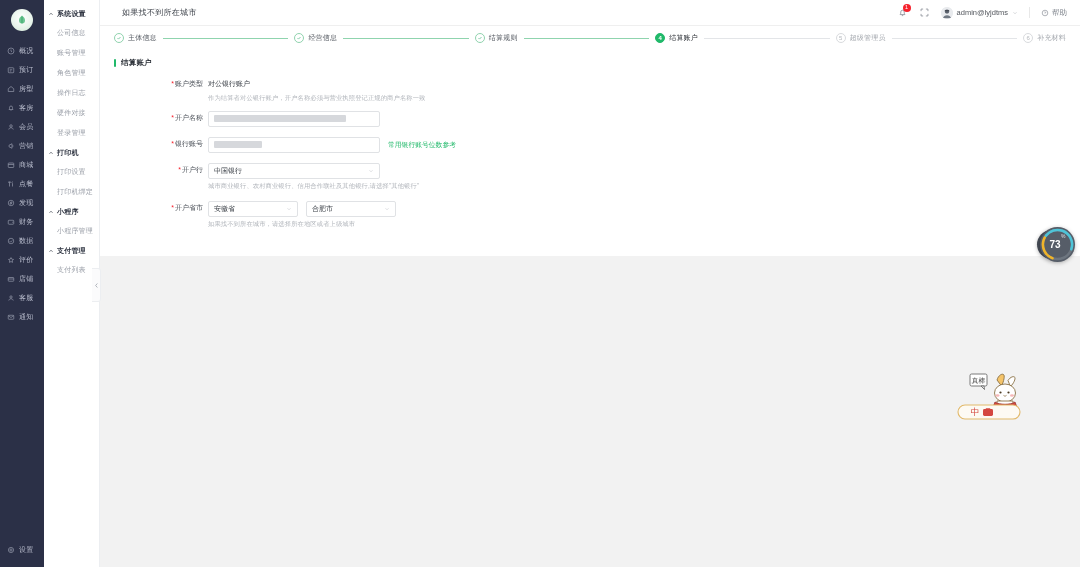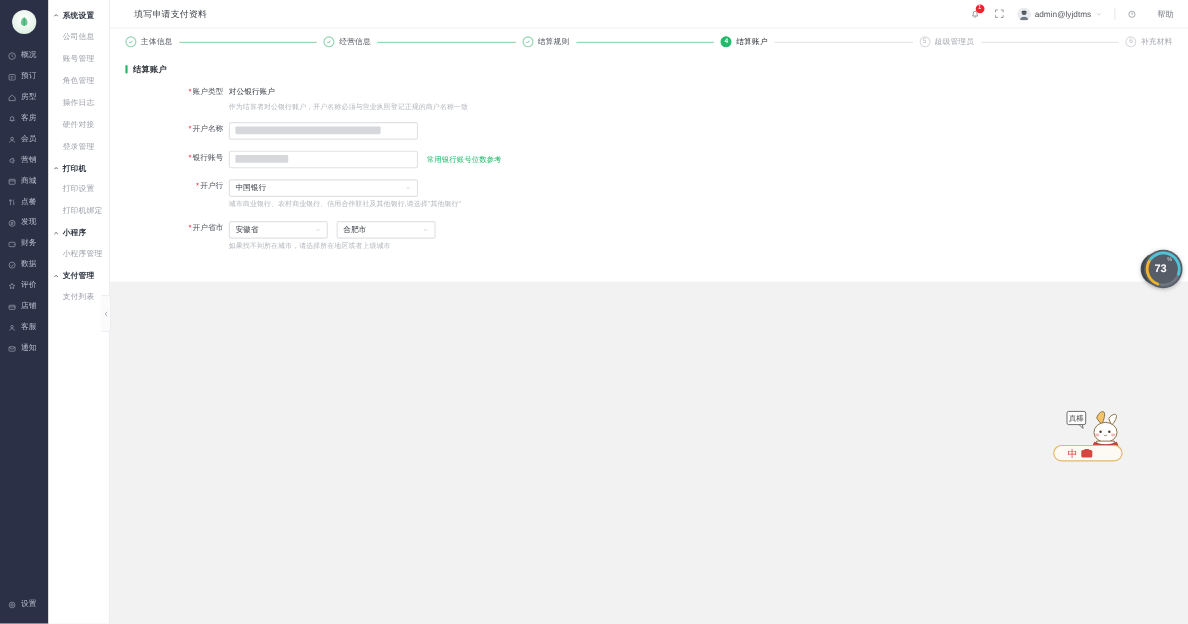--- a/index.html
+++ b/index.html
@@ -86,21 +86,21 @@
   .user { display: flex; align-items: center; gap: 4px; cursor: pointer; }
   .avatar {
     width: 12px; height: 12px; border-radius: 50%;
     background: #e6e8eb; overflow: hidden; flex: none;
     display: flex; align-items: flex-end; justify-content: center;
   }
   .avatar svg { width: 12px; height: 12px; display: block; }
   .uname { font-size: 7.5px; color: #55595f; white-space: nowrap; }
   .chev { width: 6px; height: 6px; opacity: .55; }
   .vsep { width: 1px; height: 11px; background: #e8e8e8; }
-  .help { display: flex; align-items: center; gap: 19px; font-size: 7.5px; color: #7b8089; cursor: pointer; }
+  .help { display: flex; align-items: center; gap: 3px; font-size: 7.5px; color: #7b8089; cursor: pointer; }
   .help svg { width: 8px; height: 8px; }
 
   
   .steps-wrap { background: #fff; height: 24px; flex: none; display: flex; align-items: center; padding: 0 14px; }
   .steps { display: flex; align-items: center; width: 100%; }
   .step { display: flex; align-items: center; flex: none; gap: 4px; }
   .step-circle {
     width: 10px; height: 10px; border-radius: 50%;
     display: flex; align-items: center; justify-content: center;
     font-size: 6px; flex: none; line-height: 1;
@@ -351,21 +351,21 @@
 
   <div class="collapse-handle">
     <svg viewBox="0 0 8 12" fill="none" stroke="#9aa0a8" stroke-width="1.3">
         <path d="M5.5 2.5L2.5 6l3 3.5"></path>
       </svg>
   </div>
 
   <div class="main">
 
     <div class="topbar">
-      <div class="page-title">填写申请支付资料</div>
+      <div class="page-title">如果找不到所在城市</div>
       <div class="top-right">
         <div class="ticon">
           <svg viewBox="0 0 16 16" fill="none" stroke="#8a8f98" stroke-width="1.2">
               <path d="M4.5 11h7l-1-2V7.2a2.5 2.5 0 0 0-5 0V9z"></path>
               <path d="M7 12.5h2"></path>
             </svg>
           <span class="badge">1</span>
         </div>
         <div class="ticon">
           <svg viewBox="0 0 16 16" fill="none" stroke="#8a8f98" stroke-width="1.2">

